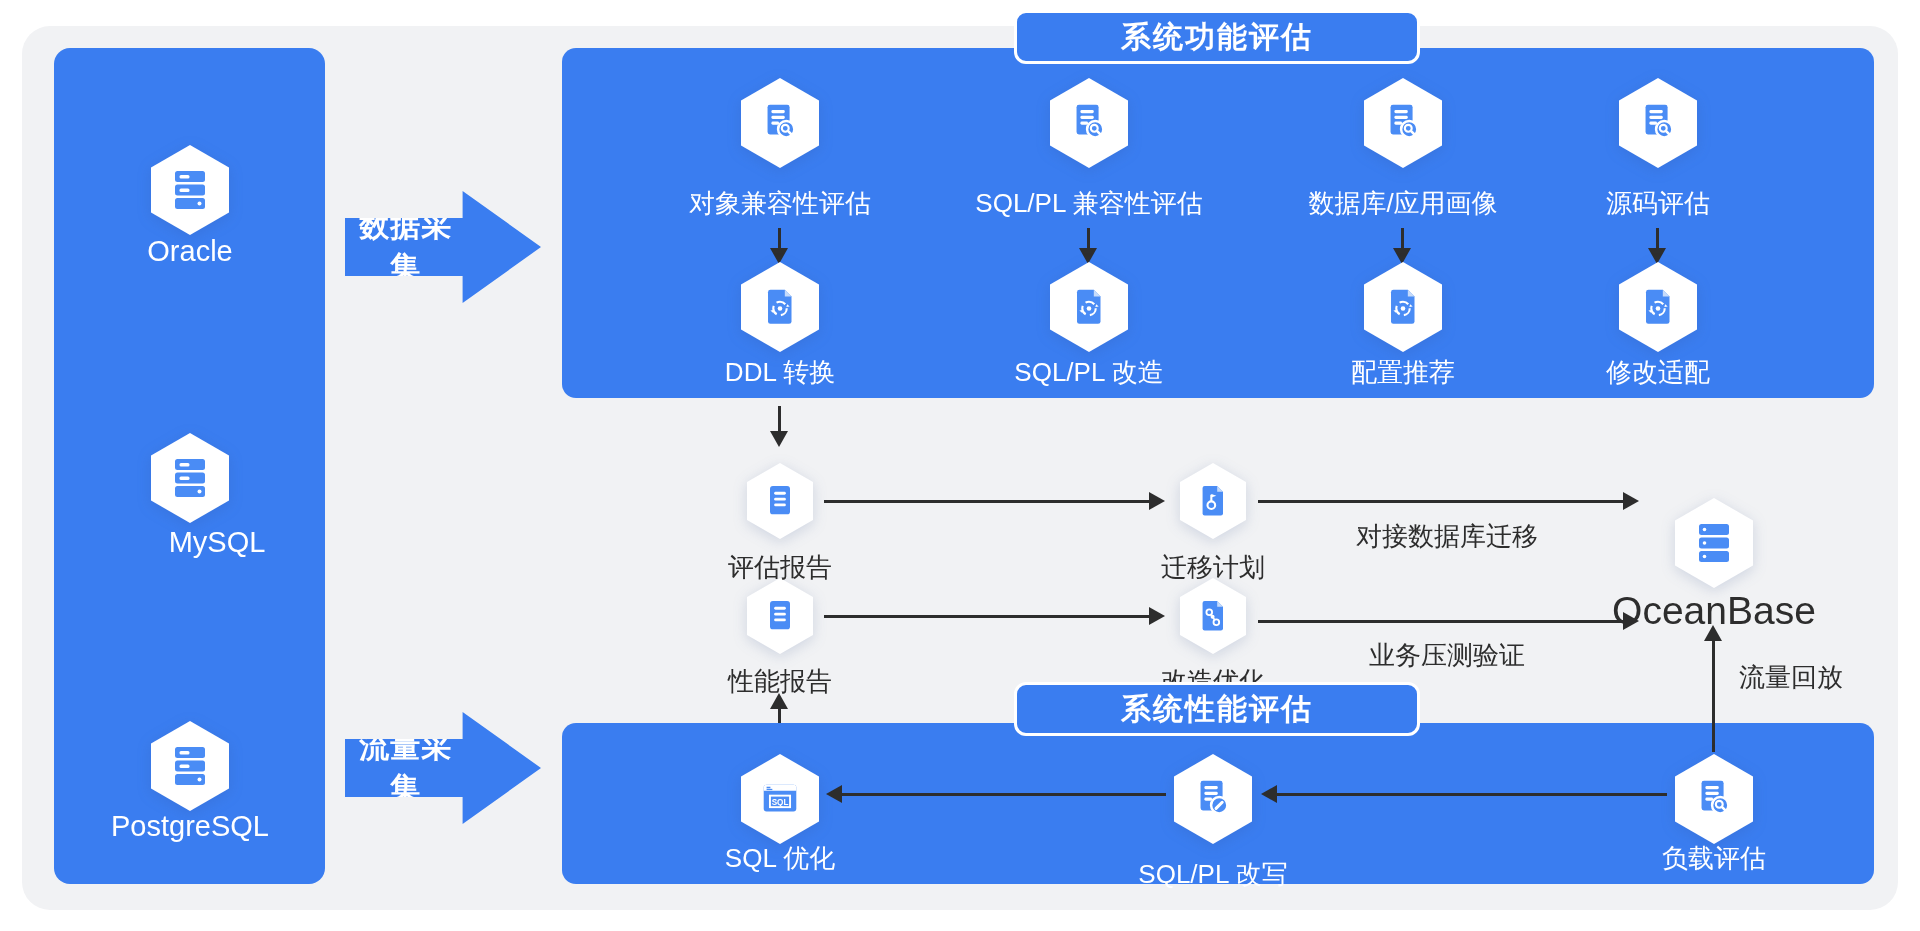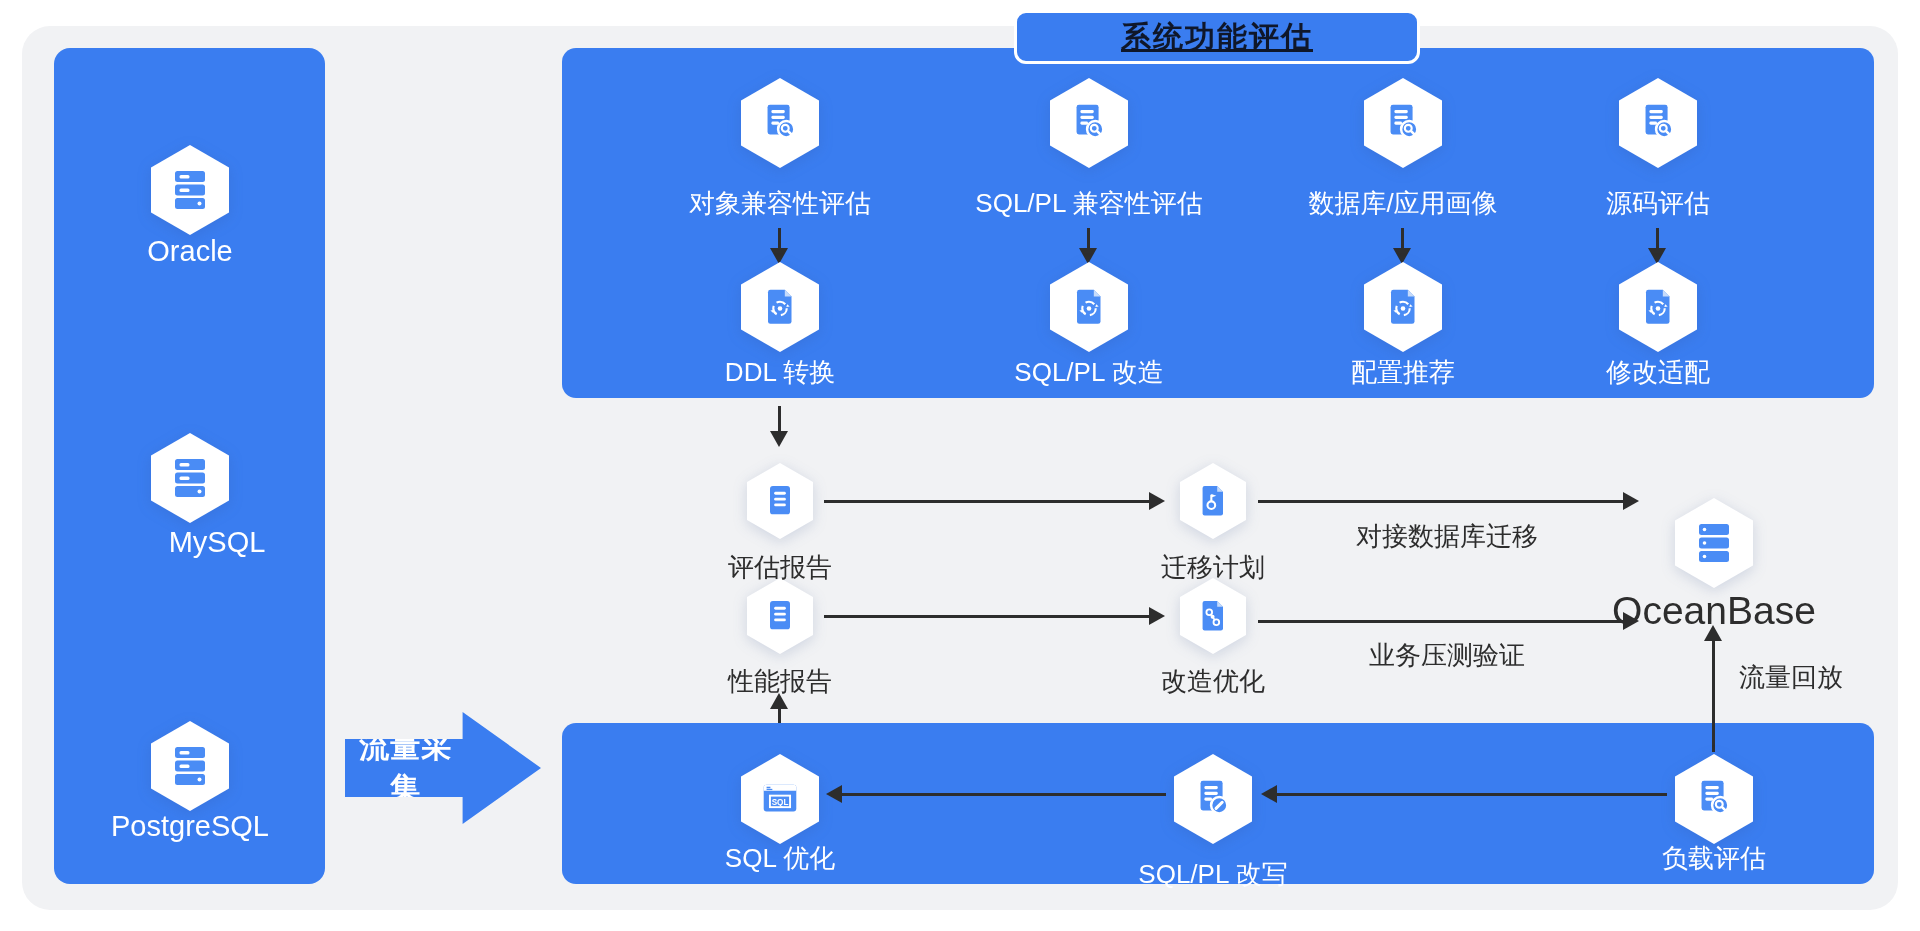--- a/index.html
+++ b/index.html
@@ -4,21 +4,21 @@
 <style>
   html,body{margin:0;padding:0;background:#fff;}
   body{font-family:"Liberation Sans","DejaVu Sans",sans-serif;}
   #stage{position:relative;width:1920px;height:931px;background:#fff;overflow:hidden;}
   .abs-c{position:absolute;transform:translate(-50%,-50%);}
   .canvas{position:absolute;left:22px;top:26px;width:1876px;height:884px;background:#f1f2f4;border-radius:28px;}
   .panel{position:absolute;background:#3a7df0;border-radius:16px;}
   .box{position:absolute;background:#3a7df0;border-radius:14px;}
   .capsule{position:absolute;background:#3a7df0;border:3px solid #fff;border-radius:12px;
            display:flex;align-items:center;justify-content:center;box-sizing:border-box;z-index:6;}
-  .capsule span{color:#0f172a;font-size:30px;font-weight:700;letter-spacing:2px;white-space:nowrap;text-decoration:underline;}
+  .capsule span{color:#ffffff;font-size:30px;font-weight:700;letter-spacing:2px;white-space:nowrap;}
   .hexwrap{position:absolute;transform:translate(-50%,-50%);filter:drop-shadow(0 3px 7px rgba(50,80,140,.18));z-index:3;}
   .hex{width:78px;height:90px;background:#fff;display:flex;align-items:center;justify-content:center;
        clip-path:polygon(50% 0%,100% 25%,100% 75%,50% 100%,0% 75%,0% 25%);}
   .hex.sm{width:66px;height:76px;}
   .lbl{font-size:26px;color:#2d2d2d;white-space:nowrap;z-index:4;}
   .lbl-w{color:#fff;font-weight:500;}
   .src-label{font-size:29px;color:#fff;}
   .ob-label{font-size:39px;color:#2d2d2d;}
   .block-arrow{position:absolute;width:196px;height:112px;background:#3a7df0;display:flex;align-items:center;
                clip-path:polygon(0 24%,60% 24%,60% 0,100% 50%,60% 100%,60% 76%,0 76%);}
@@ -139,20 +139,23 @@
 
   <div class="hexwrap" style="left:190px;top:766px;">
     <div class="hex">
       <svg class="ic" width="48" height="48">
           <use href="#i-server"></use>
         </svg>
     </div>
   </div>
   <div class="lbl src-label abs-c" style="left:190px;top:826px;">PostgreSQL</div>
 
+  <div class="block-arrow" style="left:345px;top:191px;">
+    <span>数据采集</span>
+  </div>
   <div class="block-arrow" style="left:345px;top:712px;">
     <span>流量采集</span>
   </div>
 
   <div class="box" style="left:562px;top:48px;width:1312px;height:350px;"></div>
   <div class="capsule" style="left:1014px;top:10px;width:406px;height:54px;">
     <span>系统功能评估</span>
   </div>
 
   <div class="hexwrap" style="left:780px;top:123px;">
@@ -283,20 +286,23 @@
 
   <div class="arr arr-h head-r" style="left:1258px;top:620px;width:366px;"></div>
   <div class="lbl abs-c" style="left:1447px;top:655px;">业务压测验证</div>
 
   <div class="arr arr-v head-u" style="left:778px;top:708px;height:15px;"></div>
 
   <div class="arr arr-v head-u" style="left:1712px;top:640px;height:112px;z-index:7;"></div>
   <div class="lbl abs-c" style="left:1791px;top:677px;">流量回放</div>
 
   <div class="box" style="left:562px;top:723px;width:1312px;height:161px;"></div>
+  <div class="capsule" style="left:1014px;top:682px;width:406px;height:54px;">
+    <span>系统性能评估</span>
+  </div>
 
   <div class="hexwrap" style="left:780px;top:799px;z-index:8;">
     <div class="hex">
       <svg class="ic" width="46" height="46">
           <use href="#i-sql-window"></use>
         </svg>
     </div>
   </div>
   <div class="lbl lbl-w abs-c" style="left:780px;top:858px;z-index:8;">SQL 优化</div>
 

